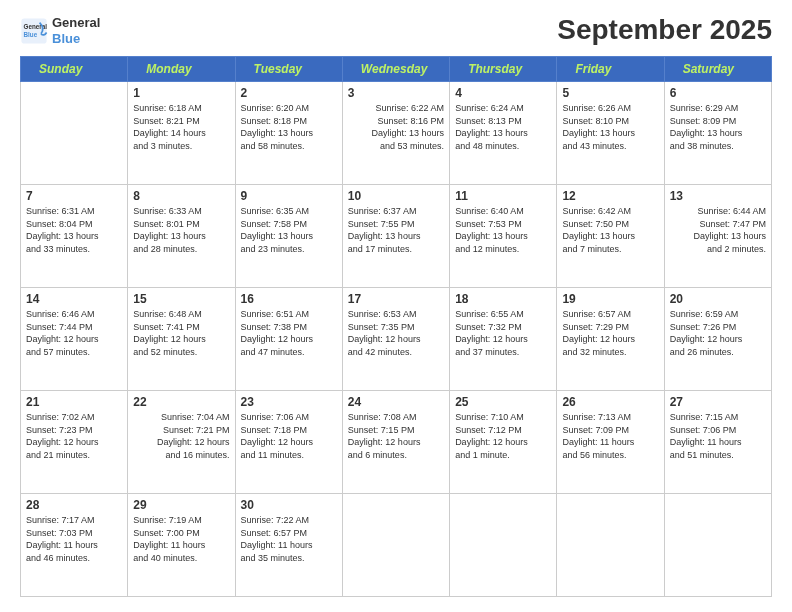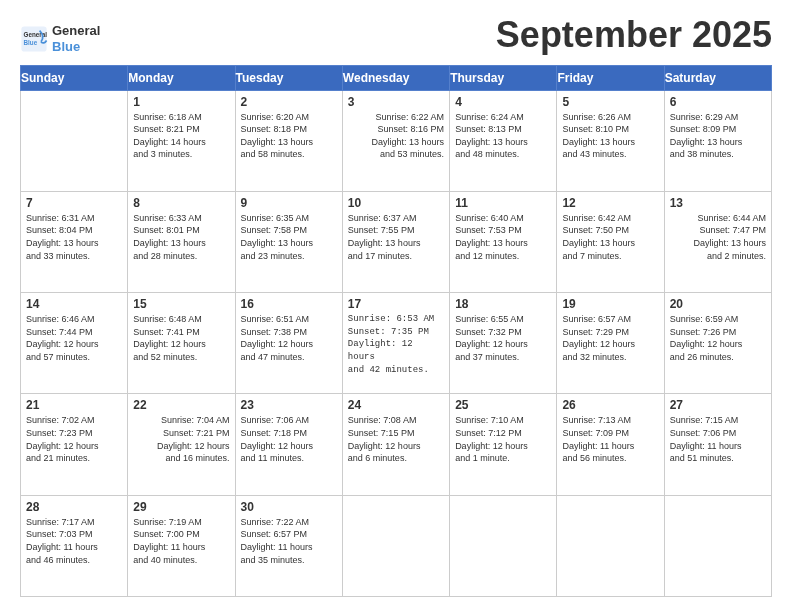--- a/index.html
+++ b/index.html
@@ -38,44 +38,45 @@
       color: #4a90d9;
     }
     .logo-icon {
       width: 28px;
       height: 28px;
     }
     .title-block {
       text-align: right;
     }
     .month-title {
-      font-size: 36px;
+      font-size: 28px;
       font-weight: bold;
       color: #333;
       line-height: 1.1;
     }
     .subtitle {
       font-size: 14px;
       color: #555;
     }
     .calendar {
       flex: 1;
       border: 1px solid #ccc;
       border-collapse: collapse;
       width: 100%;
       table-layout: fixed;
     }
     .calendar th {
       background-color: #3a6abf;
-      color: #ffffff;
+      color: #bef264;
       font-size: 12px;
       font-weight: bold;
       text-align: left;
-      padding: 5px 0;
+      padding: 5px 18px;
       border: 1px solid #5580cc;
+      font-style: italic;
     }
     .calendar td {
       border: 1px solid #ccc;
       vertical-align: top;
       padding: 4px 5px;
       font-size: 9.5px;
       color: #333;
       height: 88px;
     }
     .day-num {
@@ -241,21 +242,21 @@
           </td>
           <td>
             <span class="day-num">16</span>
             <div class="day-info" style="white-space: pre-line;">Sunrise: 6:51 AM
 Sunset: 7:38 PM
 Daylight: 12 hours
 and 47 minutes.</div>
           </td>
           <td>
             <span class="day-num">17</span>
-            <div class="day-info" style="white-space: pre-line; font-family: Liberation Mono, monospace;">Sunrise: 6:53 AM
+            <div class="day-info" style="white-space: pre-line;">Sunrise: 6:53 AM
 Sunset: 7:35 PM
 Daylight: 12 hours
 and 42 minutes.</div>
           </td>
           <td>
             <span class="day-num">18</span>
             <div class="day-info" style="white-space: pre-line;">Sunrise: 6:55 AM
 Sunset: 7:32 PM
 Daylight: 12 hours
 and 37 minutes.</div>

